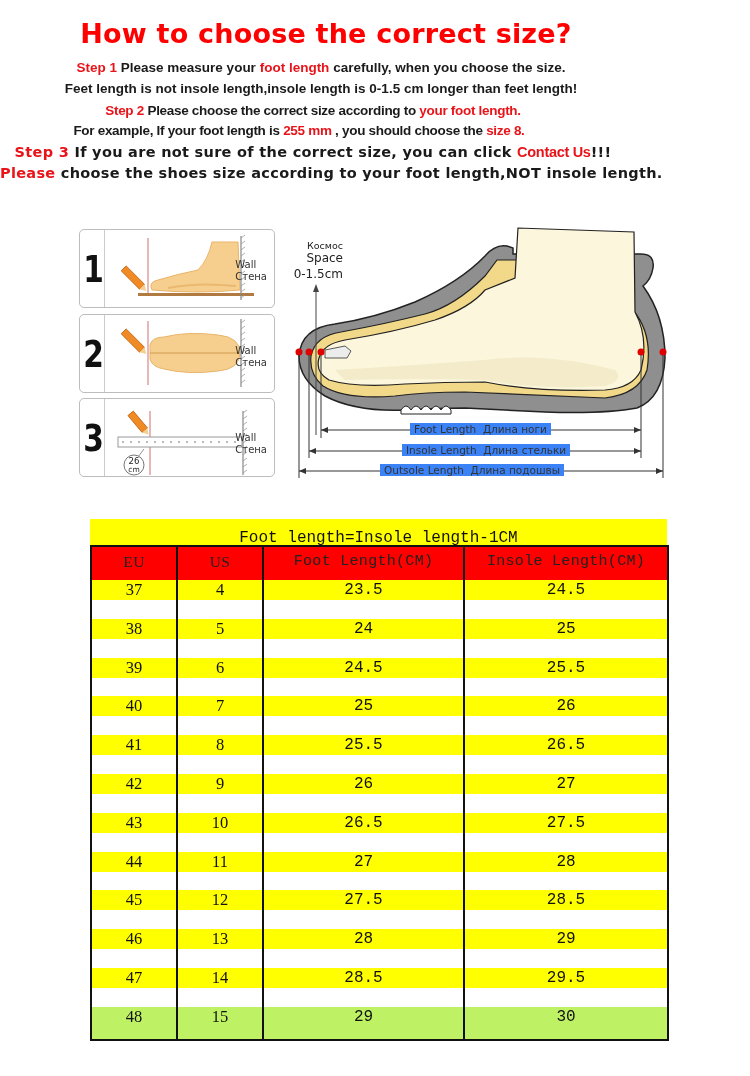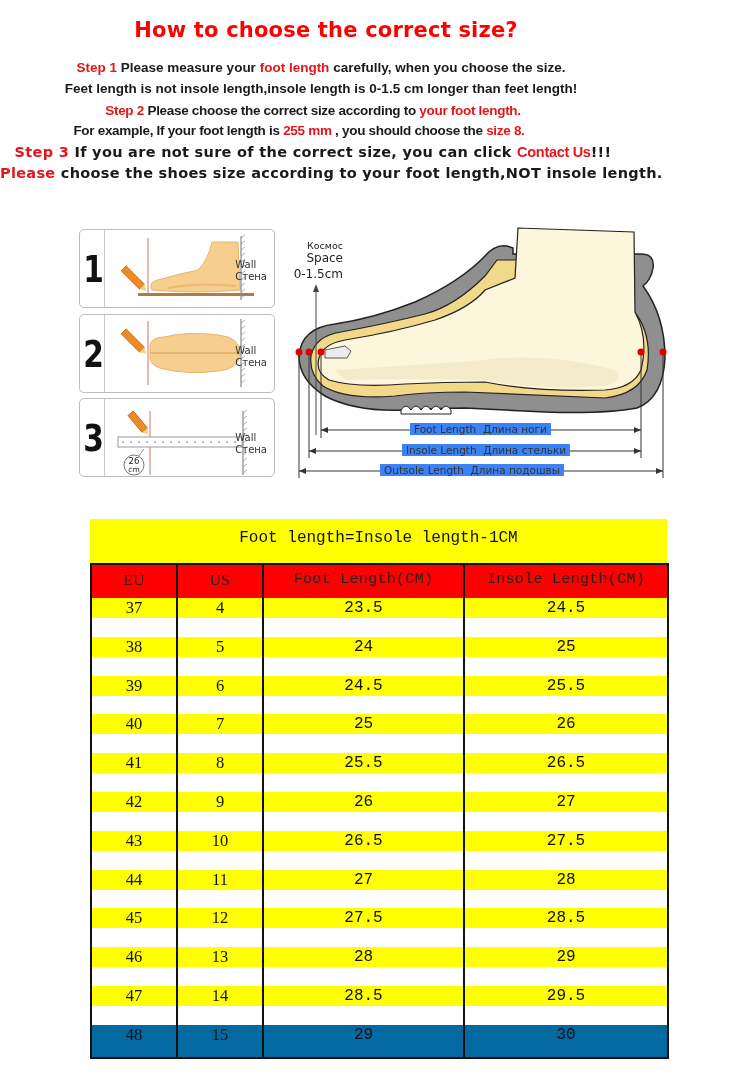--- a/index.html
+++ b/index.html
@@ -1,21 +1,21 @@
 <!DOCTYPE html>
 <html><head>
 <meta charset="utf-8">
 <style>
   * { box-sizing: border-box; margin: 0; padding: 0; }
   html, body { width: 750px; height: 1076px; background: #ffffff; overflow: hidden; }
   body { position: relative; font-family: "Liberation Sans", sans-serif; color: #111; }
 
   .title {
     position: absolute; left: 0; top: 18px; width: 652px; text-align: center;
-    font-family: "DejaVu Sans", sans-serif; font-weight: bold; font-size: 21px;
+    font-family: "DejaVu Sans", sans-serif; font-weight: bold; font-size: 27px;
     color: #ff0000; letter-spacing: 0.2px;
   }
   .line {
     position: absolute; left: 0; width: 642px; text-align: center; white-space: nowrap;
     font-family: "Liberation Sans", sans-serif; font-weight: bold; font-size: 13.5px; color: #1a1a1a;
   }
   .line .red { color: #e8141a; }
   .line.big { font-family: "DejaVu Sans", sans-serif; font-size: 14.5px; letter-spacing: 0.3px; }
   .line.condensed { font-size: 13.5px; letter-spacing: -0.3px; }
 
@@ -43,38 +43,38 @@
     position: absolute; text-align: center; color: #222; font-family: "DejaVu Sans", sans-serif;
   }
   .len-label {
     position: absolute; font-family: "DejaVu Sans", sans-serif; font-size: 10.5px; color: #333;
     background: #3b82f6; padding: 0 4px; white-space: nowrap;
   }
 
   
   .tbl-wrap { position: absolute; left: 90px; top: 519px; width: 577px; }
   .banner {
-    height: 44px; background: #ffff00; text-align: center;
+    height: 26px; background: #ffff00; text-align: center;
     font-family: "Liberation Mono", monospace; font-size: 16px; line-height: 38px; color: #111;
   }
   table { width: 577px; border-collapse: collapse; border: 2px solid #111; table-layout: fixed; }
   th {
     background: #ff0000; height: 34px; font-family: "Liberation Serif", serif; font-weight: normal;
     font-size: 15.5px; color: #222; border-left: 2px solid #111; border-right: 2px solid #111;
     padding-top: 6px; letter-spacing: 0.3px; vertical-align: top;
   }
   th.mono { font-family: "Liberation Mono", monospace; font-size: 15px; }
   td {
     height: 38.8px; padding: 0; border-left: 2px solid #111; border-right: 2px solid #111;
     text-align: center; vertical-align: top; font-family: "Liberation Serif", serif;
     font-size: 16.5px; color: #111;
     background: linear-gradient(to bottom, #ffff00 0, #ffff00 20px, #ffffff 20px, #ffffff 100%);
   }
   td span { display: block; line-height: 20px; height: 32px; }
-  tr.last td { height: 20px; background: #0369a1; }
+  tr.last td { height: 20px; background: #bef264; }
   td.mono { font-family: "Liberation Mono", monospace; font-size: 16px; }
 </style>
 </head>
 <body>
 
 <div class="title">How to choose the correct size?</div>
 
 <div class="line" style="top:60px;">
   <span class="red">Step 1</span><span> Please measure your </span><span class="red">foot length</span><span> carefully,  when you choose the size.</span>
 </div>

